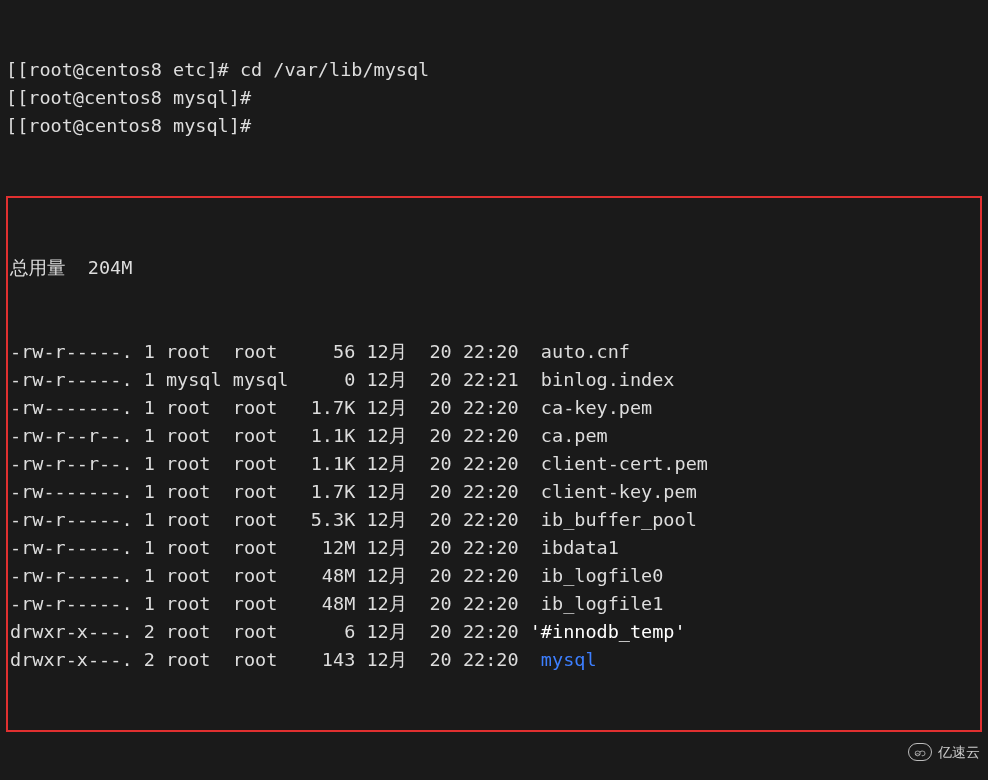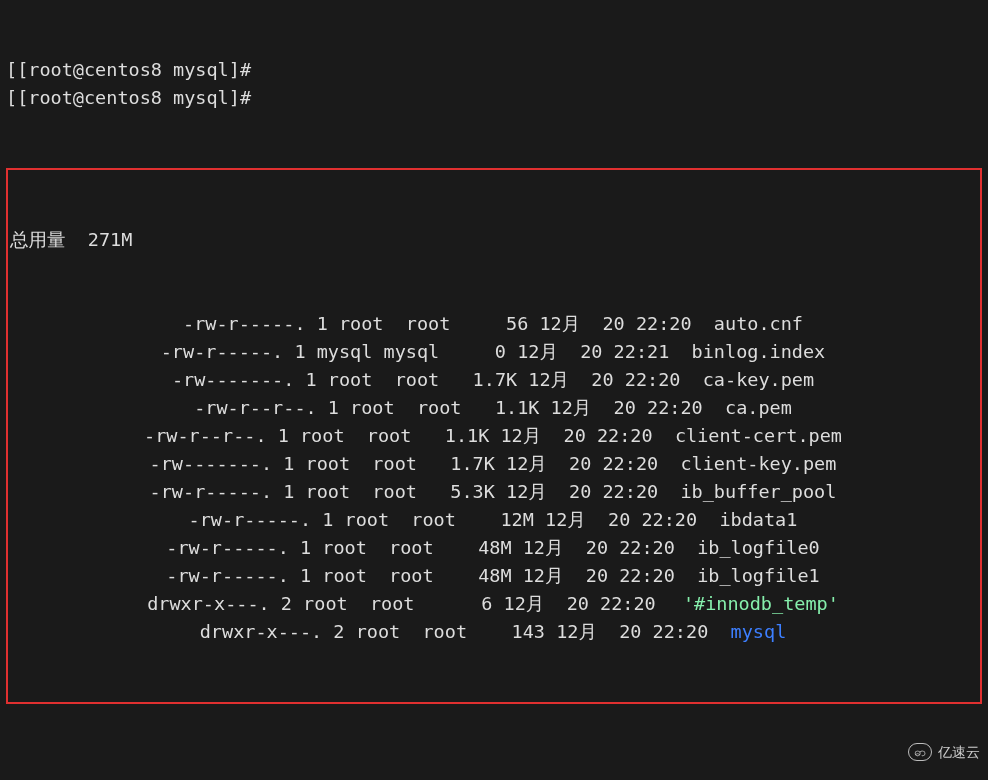--- a/index.html
+++ b/index.html
@@ -21,49 +21,49 @@
     white-space: pre;
   }
   .prompt-open { color: #dddddd; }
   .line { white-space: pre; }
   .box {
     border: 2px solid #e03030;
     margin: 0;
     padding: 0 4px 0 2px;
   }
   .dir { color: #3d7fff; }
-  .quoted { color: #86efac; margin-left: 16px; }
+  .quoted { color: #ffffff; }
   .watermark {
     position: absolute;
     right: 8px;
     bottom: 14px;
     color: #e0e0e0;
     font-size: 14px;
     display: flex;
     align-items: center;
     gap: 6px;
     opacity: 0.9;
   }
   .watermark-circle {
     border: 1.5px solid #cfcfcf;
     border-radius: 10px;
     padding: 1px 5px;
     font-size: 12px;
     line-height: 14px;
     font-family: sans-serif;
   }
-  .row { display: block; text-align: center; }
+  .row { display: block; }
 </style>
 </head>
 <body>
 
 <div class="term">
-  <div id="pre"><div class="line"><span>[</span><span>[root@centos8 mysql]#</span><span></span></div><div class="line"><span>[</span><span>[root@centos8 mysql]#</span><span></span></div></div>
+  <div id="pre"><div class="line"><span>[</span><span>[root@centos8 etc]#</span><span> cd /var/lib/mysql</span></div><div class="line"><span>[</span><span>[root@centos8 mysql]#</span><span></span></div><div class="line"><span>[</span><span>[root@centos8 mysql]#</span><span></span></div></div>
   <div class="box">
-    <div class="line">总用量  271M</div>
+    <div class="line">总用量  204M</div>
     <div id="listing"><div class="line row"><span>-rw-r-----. 1 root  root     56 12月  20 22:20 </span><span> auto.cnf</span></div><div class="line row"><span>-rw-r-----. 1 mysql mysql     0 12月  20 22:21 </span><span> binlog.index</span></div><div class="line row"><span>-rw-------. 1 root  root   1.7K 12月  20 22:20 </span><span> ca-key.pem</span></div><div class="line row"><span>-rw-r--r--. 1 root  root   1.1K 12月  20 22:20 </span><span> ca.pem</span></div><div class="line row"><span>-rw-r--r--. 1 root  root   1.1K 12月  20 22:20 </span><span> client-cert.pem</span></div><div class="line row"><span>-rw-------. 1 root  root   1.7K 12月  20 22:20 </span><span> client-key.pem</span></div><div class="line row"><span>-rw-r-----. 1 root  root   5.3K 12月  20 22:20 </span><span> ib_buffer_pool</span></div><div class="line row"><span>-rw-r-----. 1 root  root    12M 12月  20 22:20 </span><span> ibdata1</span></div><div class="line row"><span>-rw-r-----. 1 root  root    48M 12月  20 22:20 </span><span> ib_logfile0</span></div><div class="line row"><span>-rw-r-----. 1 root  root    48M 12月  20 22:20 </span><span> ib_logfile1</span></div><div class="line row"><span>drwxr-x---. 2 root  root      6 12月  20 22:20 </span><span class="quoted">'#innodb_temp'</span></div><div class="line row"><span>drwxr-x---. 2 root  root    143 12月  20 22:20 </span><span class="dir"> mysql</span></div></div>
   </div>
   
 </div>
 
 <div class="watermark">
   <span class="watermark-circle">ဓာ</span>
   <span>亿速云</span>
 </div>
 

